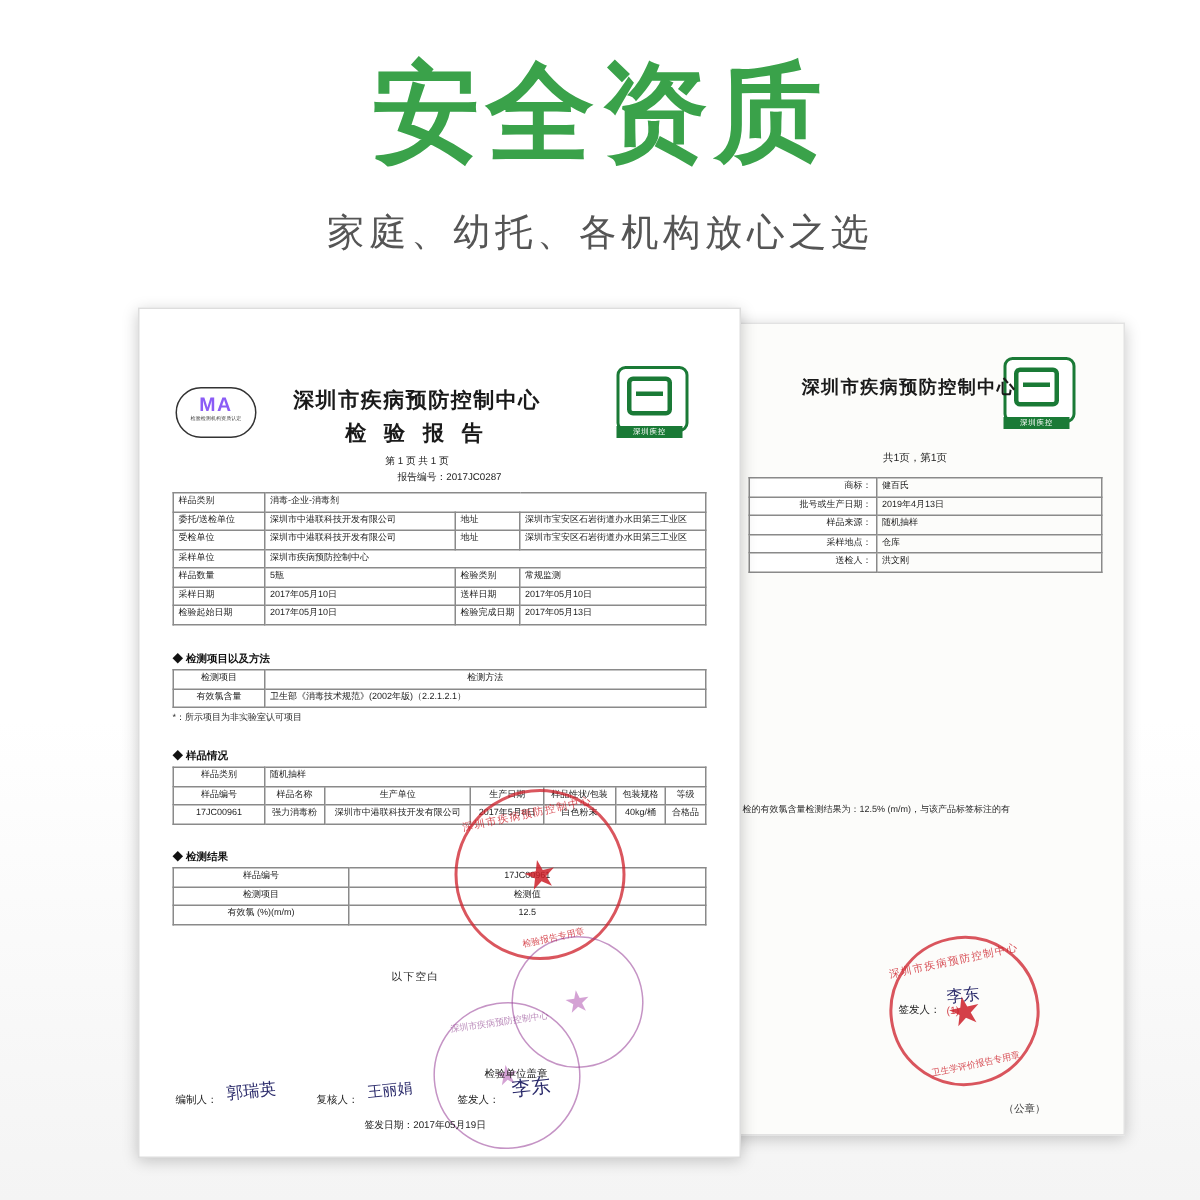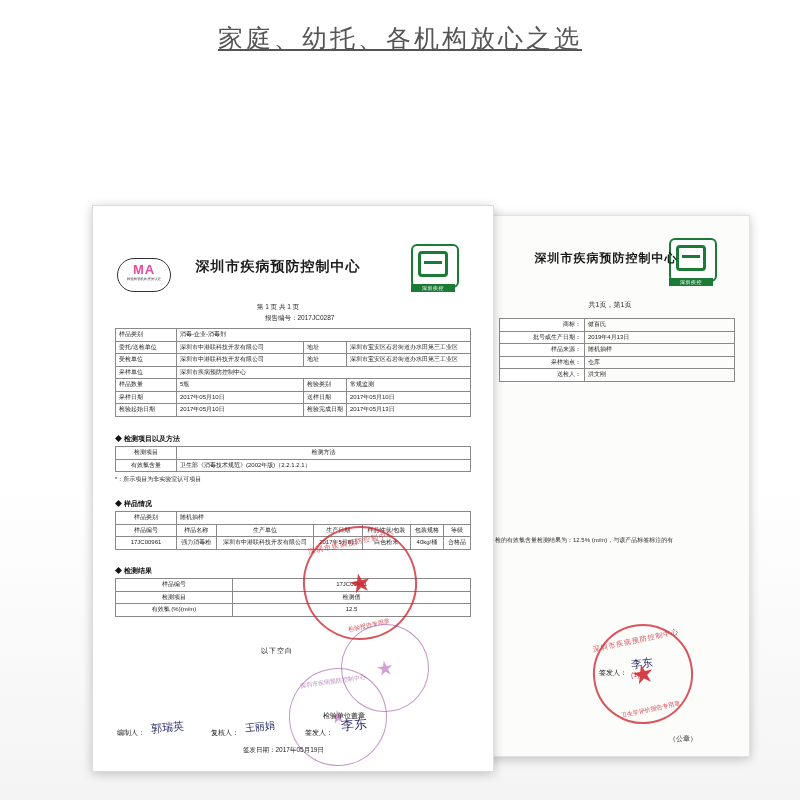--- a/index.html
+++ b/index.html
@@ -35,21 +35,20 @@
     letter-spacing: 4px;
     color: #3aa24a;
     line-height: 1.08;
     font-family: "Liberation Sans", sans-serif;
   }
   .subline {
     margin-top: 22px;
     font-size: 25px;
     letter-spacing: 3px;
     color: #555555;
-    text-decoration: underline;
   }
   
   .certs {
     position: absolute;
     left: 0;
     top: 205px;
     width: 800px;
     height: 580px;
   }
   .cert {
@@ -118,21 +117,21 @@
     width: 54px;
     height: 34px;
     border: 1.6px solid #333;
     border-radius: 17px/17px;
     text-align: center;
     box-sizing: border-box;
   }
   .ma-mark .ma-txt {
     font-size: 13px;
     font-weight: bold;
-    color: #ec4899;
+    color: #8b5cf6;
     line-height: 15px;
     margin-top: 3px;
     letter-spacing: 1px;
   }
   .ma-mark .ma-sub {
     font-size: 3.4px;
     color: #444;
     letter-spacing: 0px;
     line-height: 5px;
   }
@@ -226,20 +225,21 @@
     color: #222;
     letter-spacing: 1px;
   }
 </style>
 </head>
 <body>
 
 <div class="page">
 
   <div class="header">
+    <div class="headline">安全资质</div>
     <div class="subline">家庭、幼托、各机构放心之选</div>
   </div>
 
   <div class="certs">
 
     <div class="cert cert-right">
       <div class="cdc-logo" style="left:188px; top:22px;">
         <div class="ring"></div>
         <div class="glyph"></div>
         <div class="bar"></div>
@@ -298,20 +298,21 @@
       </div>
 
       <div class="cdc-logo" style="left:318px; top:38px;">
         <div class="ring"></div>
         <div class="glyph"></div>
         <div class="bar"></div>
         <div class="cap">深圳疾控</div>
       </div>
 
       <div class="doc-title" style="position:absolute; left:60px; top:52px; width:250px; font-size:14px; letter-spacing:1px;">深圳市疾病预防控制中心</div>
+      <div class="doc-title" style="position:absolute; left:60px; top:74px; width:250px; font-size:14px; letter-spacing:4px;">检 验 报 告</div>
 
       <div style="position:absolute; left:60px; top:97px; width:250px; text-align:center; font-size:6.5px; color:#222;">第 1 页 共 1 页</div>
       <div style="position:absolute; left:172px; top:108px; font-size:6.5px; color:#222;">报告编号：2017JC0287</div>
 
       <div style="position:absolute; left:22px; top:122px; width:356px;">
         <table class="grid">
           <tbody>
               <tr>
             <td class="lbl">样品类别</td>
             <td colspan="3">消毒-企业-消毒剂</td>

